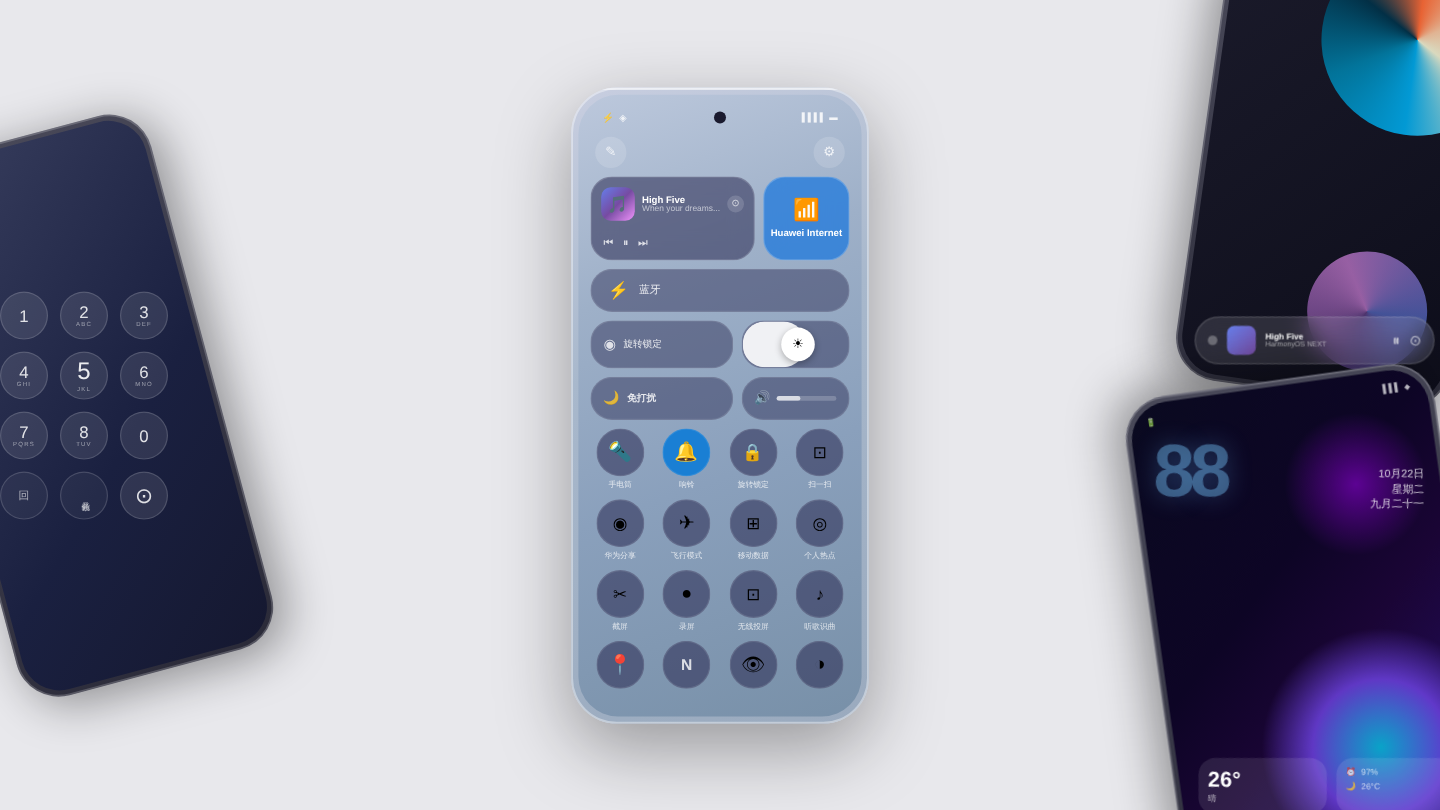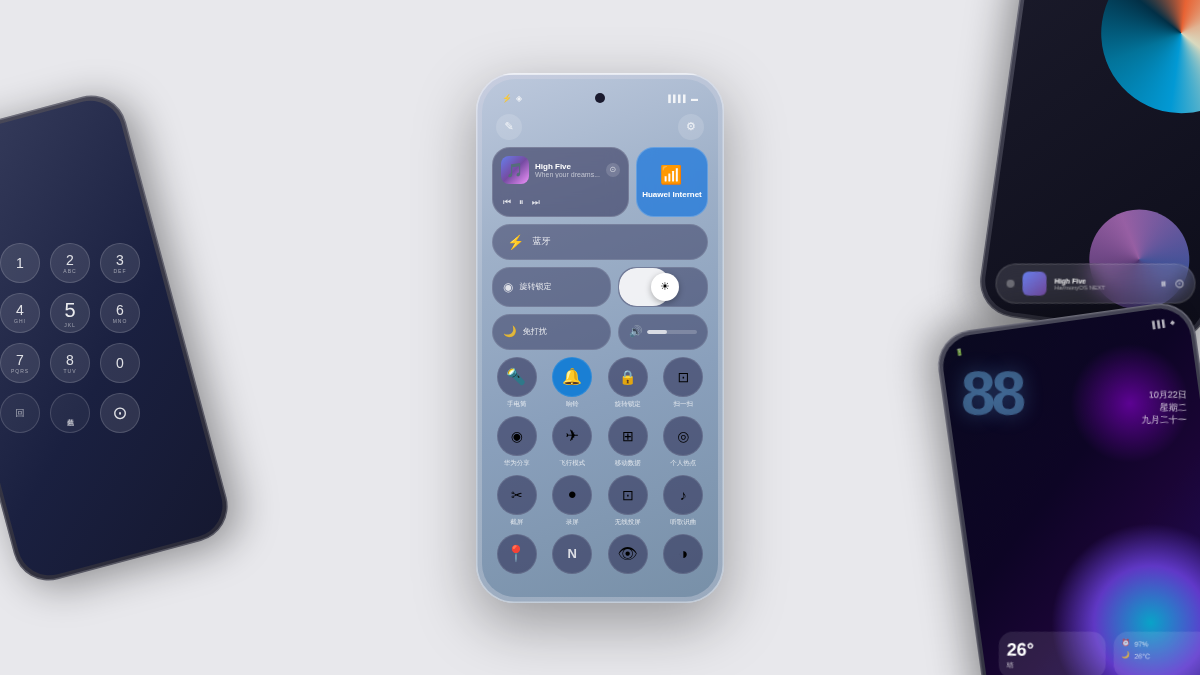--- a/index.html
+++ b/index.html
@@ -216,21 +216,21 @@
       flex: 1;
       background: rgba(40,40,80,0.45);
       border-radius: 18px;
       display: flex;
       align-items: center;
       padding: 0 10px;
       gap: 6px;
       border: 1px solid rgba(255,255,255,0.1);
     }
     .dnd-icon { font-size: 11px; color: rgba(255,255,255,0.8); }
-    .dnd-label { font-size: 8px; color: rgba(255,255,255,0.85); font-weight: 400; }
+    .dnd-label { font-size: 8px; color: rgba(255,255,255,0.85); font-weight: 700; }
 
     .volume-card {
       width: 90px;
       background: rgba(40,40,80,0.45);
       border-radius: 18px;
       display: flex;
       align-items: center;
       padding: 0 10px;
       gap: 4px;
       border: 1px solid rgba(255,255,255,0.1);

